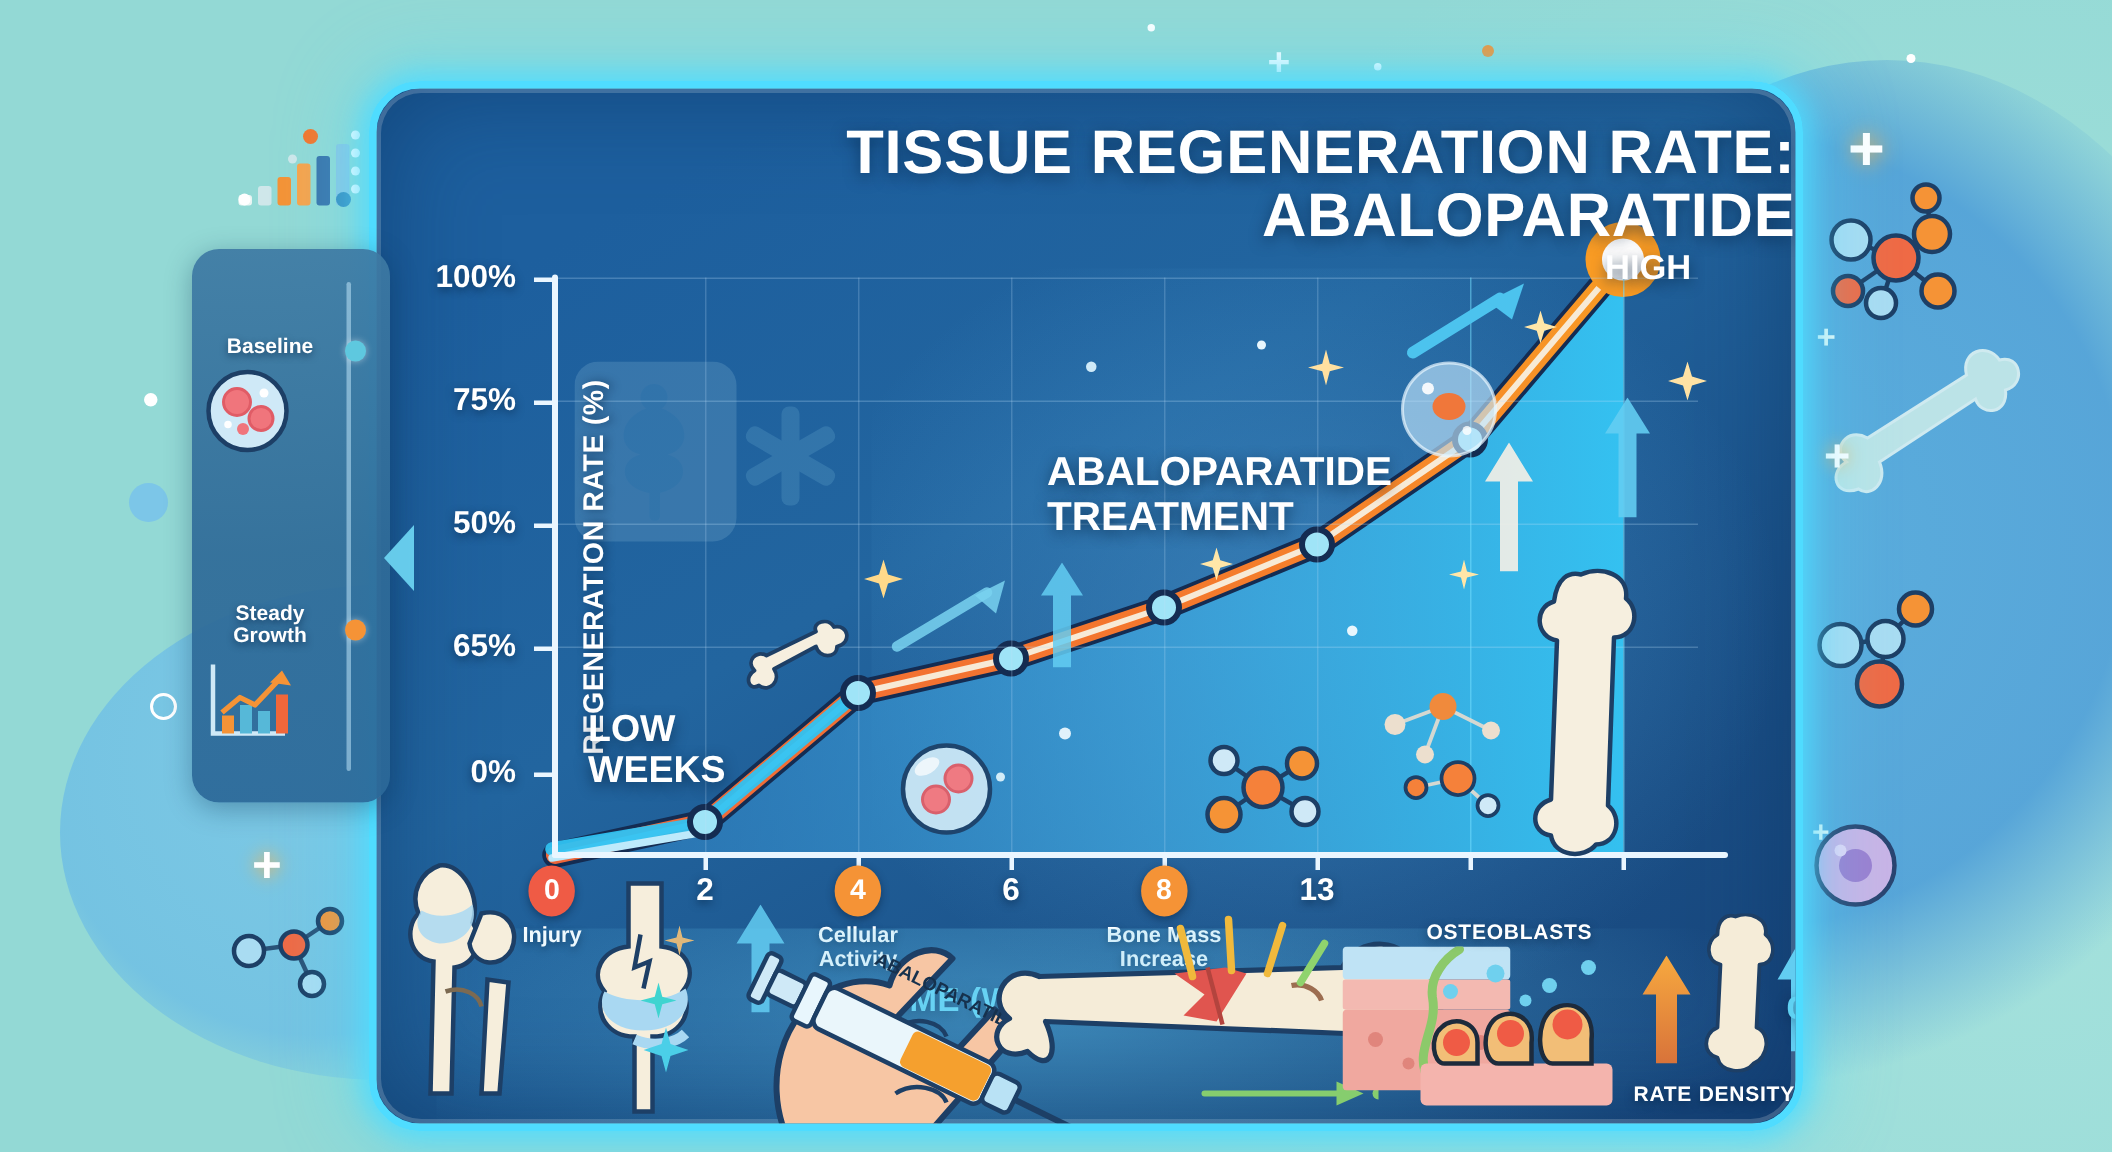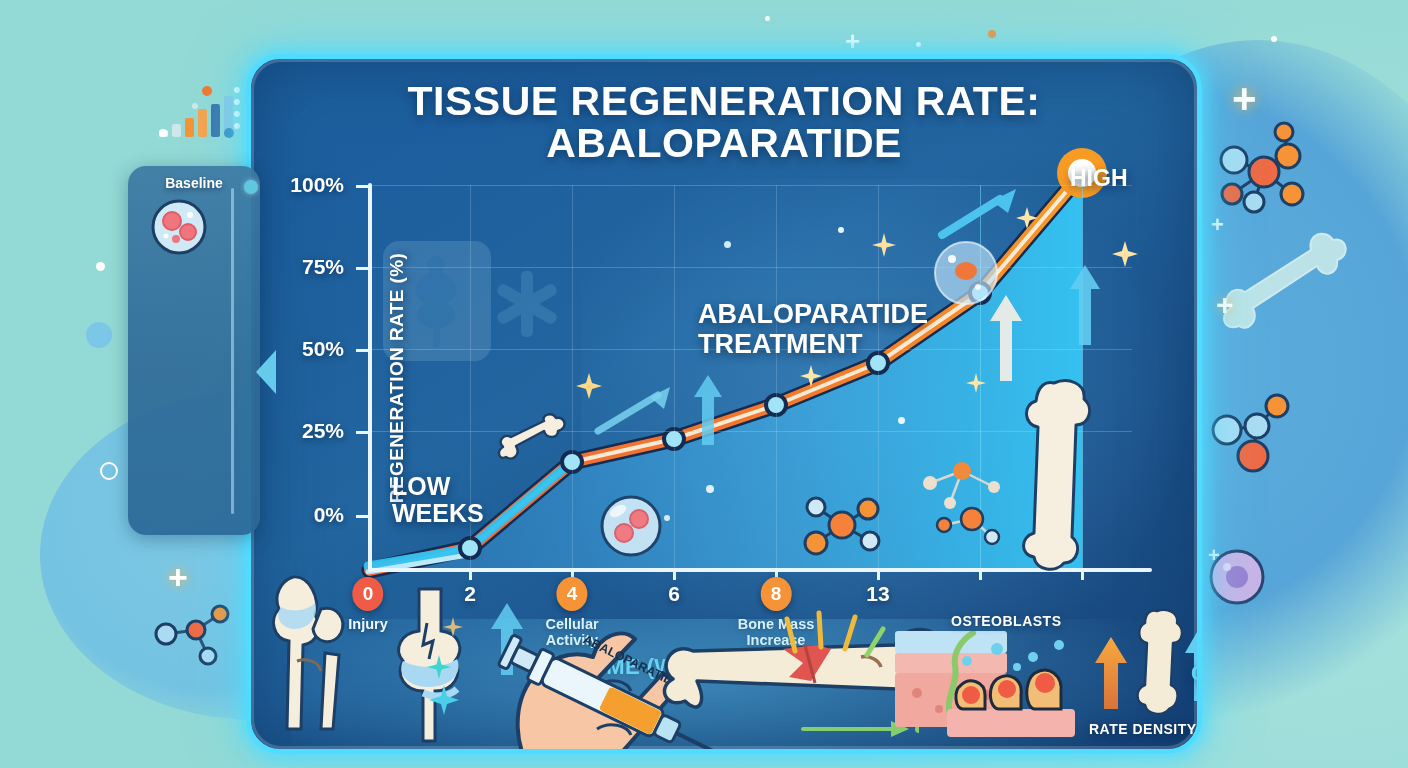--- a/index.html
+++ b/index.html
@@ -29,21 +29,21 @@
     box-shadow:0 0 16px 5px rgba(79,220,255,.85),0 0 46px 16px rgba(79,220,255,.35),
                inset 0 0 70px rgba(10,50,95,.55);
     overflow:hidden;
   }
   #card-inner-glow{position:absolute;inset:0;border-radius:30px;
      box-shadow:inset 0 0 0 3px rgba(255,255,255,.18);pointer-events:none;}
   
   #card-sheen{position:absolute;left:330px;top:120px;width:620px;height:520px;
      background:radial-gradient(ellipse at 45% 45%, rgba(90,175,230,.40) 0%, rgba(90,175,230,0) 68%);}
   
-  #title-wrap{position:absolute;left:0;right:0;top:22px;text-align:center;z-index:9;}
+  #title-wrap{position:absolute;left:0;right:0;top:22px;text-align:right;z-index:9;}
   .title-line{
      color:#ffffff;font-weight:bold;letter-spacing:.5px;line-height:1.02;
      text-shadow:0 3px 10px rgba(4,30,60,.55);
   }
   #title-1{font-size:41px;}
   #title-2{font-size:41px;}
   
   #plot{position:absolute;left:117px;top:126px;width:765px;height:385px;}
   #y-axis-line{position:absolute;left:0;top:-2px;width:4px;height:389px;background:#eaf6ff;border-radius:2px;}
   #x-axis-line{position:absolute;left:0;bottom:-2px;width:784px;height:4px;background:#eaf6ff;border-radius:2px;}
@@ -73,21 +73,21 @@
   .plot-note{position:absolute;color:#ffffff;font-weight:bold;text-shadow:0 3px 9px rgba(4,30,60,.65);}
   #note-low{left:24px;top:288px;font-size:25px;line-height:1.06;}
   #note-treatment{left:330px;top:115px;font-size:27px;line-height:1.1;}
   #note-high{left:702px;top:-20px;font-size:23px;}
   
   #sidebar{position:absolute;left:128px;top:166px;width:132px;height:369px;
      border-radius:18px;
      background:linear-gradient(180deg, rgba(61,121,163,.92) 0%, rgba(47,107,152,.93) 55%, rgba(43,104,152,.93) 100%);
      box-shadow:0 4px 18px rgba(10,45,80,.35);overflow:hidden;z-index:6;}
   #sb-rail{position:absolute;left:103px;top:22px;width:3px;height:326px;background:rgba(190,228,248,.55);border-radius:2px;}
-  .sb-item{position:absolute;left:20px;width:118px;}
+  .sb-item{position:absolute;left:6px;width:118px;margin-top:47px;}
   .sb-label{color:#ffffff;font-weight:bold;font-size:14px;line-height:1.1;text-align:center;
      width:92px;text-shadow:0 2px 5px rgba(4,30,60,.55);white-space:pre-line;}
   .sb-dot{position:absolute;left:96px;width:14px;height:14px;border-radius:50%;
      box-shadow:0 0 5px rgba(255,255,255,.45);}
   .sb-icon{margin:5px auto 0;width:62px;height:62px;}
   
   #strip{position:absolute;left:0;right:0;bottom:0;height:188px;overflow:hidden;}
   #strip-glow{position:absolute;left:40px;bottom:-60px;width:900px;height:190px;
      background:radial-gradient(ellipse at 45% 30%, rgba(100,200,240,.45) 0%, rgba(100,200,240,0) 70%);}
   .strip-cap{position:absolute;color:#ffffff;font-weight:bold;font-size:14px;letter-spacing:.5px;
@@ -203,20 +203,34 @@
       <circle cx="31" cy="31" r="26" fill="#cfe9f7" stroke="#1d3f66" stroke-width="3"></circle>
       <circle cx="24" cy="25" r="9" fill="#f0757c" stroke="#e05c66" stroke-width="2"></circle>
       <circle cx="40" cy="36" r="8" fill="#f0757c" stroke="#e05c66" stroke-width="2"></circle>
       <circle cx="28" cy="43" r="4" fill="#f0757c"></circle>
       <circle cx="42" cy="19" r="3" fill="#ffffff"></circle>
       <circle cx="18" cy="40" r="2.5" fill="#ffffff"></circle>
     </svg>
   </div>
 
 
+  <div class="sb-item" style="top:188px;">
+    <div class="sb-label">Steady
+Growth</div>
+    <div class="sb-dot" style="top:12px;background:#f59336;"></div>
+    <svg class="sb-icon" viewBox="0 0 62 62">
+      <path d="M8 6 L8 52 L56 52" fill="none" stroke="#cfe9f7" stroke-width="3"></path>
+      <rect x="14" y="40" width="8" height="12" fill="#f59336"></rect>
+      <rect x="26" y="33" width="8" height="19" fill="#56b8d8"></rect>
+      <rect x="38" y="37" width="8" height="15" fill="#56b8d8"></rect>
+      <rect x="50" y="26" width="8" height="26" fill="#f0673a"></rect>
+      <polyline points="14,38 26,28 36,33 54,14" fill="none" stroke="#f59336" stroke-width="3.5" stroke-linejoin="round"></polyline>
+      <polygon points="54,10 60,20 46,18" fill="#f59336"></polygon>
+    </svg>
+  </div>
 
 </div>
 <svg style="position:absolute;left:256px;top:350px;z-index:7;" width="22" height="44">
   <polygon points="20,0 0,22 20,44" fill="#6fd8f5" opacity=".9"></polygon>
 </svg>
 
 <div id="card">
   <div id="card-sheen"></div>
   <div id="card-inner-glow"></div>
 
@@ -298,21 +312,21 @@
     <div id="x-axis-line"></div>
 
     <div class="ytick" style="top:0px;"></div>
     <div class="ytick" style="top:82px;"></div>
     <div class="ytick" style="top:164px;"></div>
     <div class="ytick" style="top:246px;"></div>
     <div class="ytick" style="top:330px;"></div>
     <div class="ylabel" style="top:0px;">100%</div>
     <div class="ylabel" style="top:82px;">75%</div>
     <div class="ylabel" style="top:164px;">50%</div>
-    <div class="ylabel" style="top:246px;">25%</div>
+    <div class="ylabel" style="top:246px;">65%</div>
     <div class="ylabel" style="top:330px;">0%</div>
     <div id="y-axis-title">REGENERATION RATE (%)</div>
 
     <div class="xtick" style="left:101px;"></div>
     <div class="xtick" style="left:203px;"></div>
     <div class="xtick" style="left:305px;"></div>
     <div class="xtick" style="left:407px;"></div>
     <div class="xtick" style="left:509px;"></div>
     <div class="xtick" style="left:611px;"></div>
     <div class="xtick" style="left:713px;"></div>

